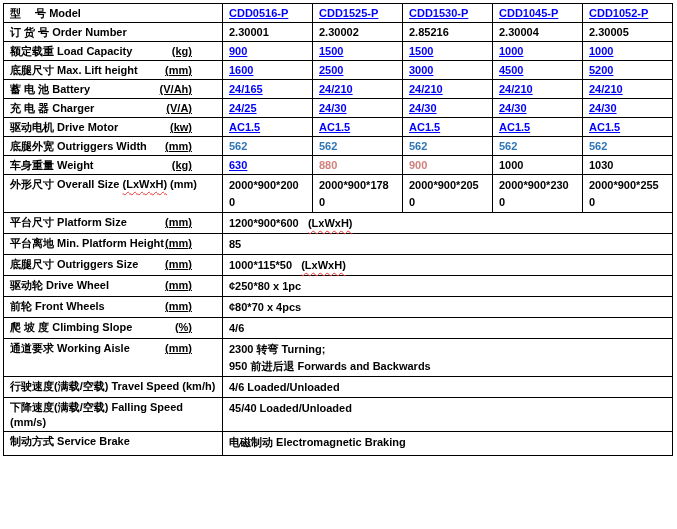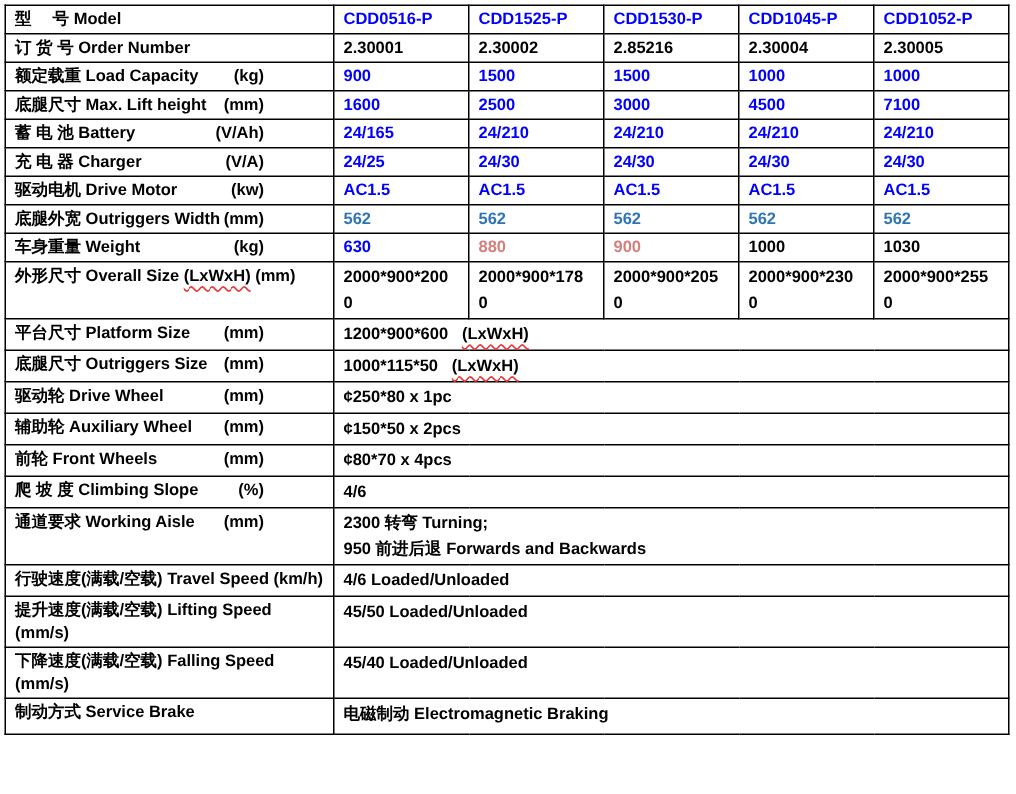--- a/index.html
+++ b/index.html
@@ -9,28 +9,28 @@
     font-weight:bold;font-size:11px;color:#000;
   }
   table.spec{border-collapse:collapse;table-layout:fixed;margin:3px 0 4px 3px;width:669px;}
   table.spec td{
     border:1px solid #000;vertical-align:top;
     padding:2px 4px 1px 6px;line-height:15px;
   }
   tr{height:19px;}
   tr[data-name="row-service-brake"]{height:24px;}
   td.lbl{position:relative;}
-  .unit-right{position:absolute;right:46px;top:2px;}
+  .unit-right{position:absolute;right:30px;top:2px;text-decoration:underline;}
   .unit-inline{margin-left:3px;}
   .wavy{
     text-decoration-line:underline;text-decoration-style:wavy;
     text-decoration-color:#e33; text-decoration-thickness:1px;
     text-underline-offset:3px;
   }
-  .c-blue{color:#0000FF;}
+  .c-blue{color:#0000FF;text-decoration:underline;}
   .c-lblue{color:#2E75B6;}
   .c-red{color:#D2807D;}
   .c-black{color:#000000;}
   .ml{line-height:17px;}
   td.wrapv .vd{max-width:71px;word-break:break-all;line-height:17px;}
   td.merged .line{white-space:pre-wrap;line-height:17px;display:block;}
 </style>
 </head>
 <body>
 
@@ -107,21 +107,21 @@
           <td class="val c-blue" data-name="value-max-lift-height-2">
             <div class="vd" data-name="value-text">2500</div>
           </td>
           <td class="val c-blue" data-name="value-max-lift-height-3">
             <div class="vd" data-name="value-text">3000</div>
           </td>
           <td class="val c-blue" data-name="value-max-lift-height-4">
             <div class="vd" data-name="value-text">4500</div>
           </td>
           <td class="val c-blue" data-name="value-max-lift-height-5">
-            <div class="vd" data-name="value-text">7100</div>
+            <div class="vd" data-name="value-text">5200</div>
           </td>
         </tr>
         <tr data-name="row-battery">
           <td class="lbl" data-name="row-label-battery"><span class="zh" data-name="label-zh-battery">蓄 电 池</span> <span class="en" data-name="label-en-battery">Battery</span><span class="unit-right" data-name="label-unit-battery">(V/Ah)</span></td>
           <td class="val c-blue" data-name="value-battery-1">
             <div class="vd" data-name="value-text">24/165</div>
           </td>
           <td class="val c-blue" data-name="value-battery-2">
             <div class="vd" data-name="value-text">24/210</div>
           </td>
@@ -224,36 +224,36 @@
           <td class="val c-black wrapv" data-name="value-overall-size-5">
             <div class="vd" data-name="value-text">2000*900*2550</div>
           </td>
         </tr>
         <tr data-name="row-platform-size">
           <td class="lbl" data-name="row-label-platform-size"><span class="zh" data-name="label-zh-platform-size">平台尺寸</span> <span class="en" data-name="label-en-platform-size">Platform Size</span><span class="unit-right" data-name="label-unit-platform-size">(mm)</span></td>
           <td class="val merged ml c-black" colspan="5" data-name="value-platform-size">
             <span class="line" data-name="merged-line"><span class="pre" data-name="merged-text-platform-size">1200*900*600   </span><span class="wavy" data-name="merged-lxwxh-platform-size">(LxWxH)</span></span>
           </td>
         </tr>
+        <tr data-name="row-min-platform-height">
+          <td class="lbl" data-name="row-label-min-platform-height"><span class="zh" data-name="label-zh-min-platform-height">平台离地</span> <span class="en" data-name="label-en-min-platform-height">Min. Platform Height</span><span class="unit-right" data-name="label-unit-min-platform-height">(mm)</span></td>
+          <td class="val merged ml c-black" colspan="5" data-name="value-min-platform-height">
+            <span class="line" data-name="merged-line"><span class="pre" data-name="merged-text-min-platform-height">85</span></span>
+          </td>
+        </tr>
         <tr data-name="row-outriggers-size">
           <td class="lbl" data-name="row-label-outriggers-size"><span class="zh" data-name="label-zh-outriggers-size">底腿尺寸</span> <span class="en" data-name="label-en-outriggers-size">Outriggers Size</span><span class="unit-right" data-name="label-unit-outriggers-size">(mm)</span></td>
           <td class="val merged ml c-black" colspan="5" data-name="value-outriggers-size">
             <span class="line" data-name="merged-line"><span class="pre" data-name="merged-text-outriggers-size">1000*115*50   </span><span class="wavy" data-name="merged-lxwxh-outriggers-size">(LxWxH)</span></span>
           </td>
         </tr>
         <tr data-name="row-drive-wheel">
           <td class="lbl" data-name="row-label-drive-wheel"><span class="zh" data-name="label-zh-drive-wheel">驱动轮</span> <span class="en" data-name="label-en-drive-wheel">Drive Wheel</span><span class="unit-right" data-name="label-unit-drive-wheel">(mm)</span></td>
           <td class="val merged ml c-black" colspan="5" data-name="value-drive-wheel">
             <span class="line" data-name="merged-line"><span class="pre" data-name="merged-text-drive-wheel">¢250*80 x 1pc</span></span>
-          </td>
-        </tr>
-        <tr data-name="row-auxiliary-wheel">
-          <td class="lbl" data-name="row-label-auxiliary-wheel"><span class="zh" data-name="label-zh-auxiliary-wheel">辅助轮</span> <span class="en" data-name="label-en-auxiliary-wheel">Auxiliary Wheel</span><span class="unit-right" data-name="label-unit-auxiliary-wheel">(mm)</span></td>
-          <td class="val merged ml c-black" colspan="5" data-name="value-auxiliary-wheel">
-            <span class="line" data-name="merged-line"><span class="pre" data-name="merged-text-auxiliary-wheel">¢150*50 x 2pcs</span></span>
           </td>
         </tr>
         <tr data-name="row-front-wheels">
           <td class="lbl" data-name="row-label-front-wheels"><span class="zh" data-name="label-zh-front-wheels">前轮</span> <span class="en" data-name="label-en-front-wheels">Front Wheels</span><span class="unit-right" data-name="label-unit-front-wheels">(mm)</span></td>
           <td class="val merged ml c-black" colspan="5" data-name="value-front-wheels">
             <span class="line" data-name="merged-line"><span class="pre" data-name="merged-text-front-wheels">¢80*70 x 4pcs</span></span>
           </td>
         </tr>
         <tr data-name="row-climbing-slope">
           <td class="lbl" data-name="row-label-climbing-slope"><span class="zh" data-name="label-zh-climbing-slope">爬 坡 度</span> <span class="en" data-name="label-en-climbing-slope">Climbing Slope</span><span class="unit-right" data-name="label-unit-climbing-slope">(%)</span></td>
@@ -267,26 +267,20 @@
             <span class="line" data-name="merged-line"><span class="pre" data-name="merged-text-working-aisle">2300 转弯 Turning;</span></span>
             <span class="line" data-name="merged-line"><span class="pre" data-name="merged-text-working-aisle">950 前进后退 Forwards and Backwards</span></span>
           </td>
         </tr>
         <tr data-name="row-travel-speed">
           <td class="lbl" data-name="row-label-travel-speed"><span class="zh" data-name="label-zh-travel-speed">行驶速度(满载/空载)</span> <span class="en" data-name="label-en-travel-speed">Travel Speed</span><span class="unit-inline" data-name="label-unit-travel-speed">(km/h)</span></td>
           <td class="val merged ml c-black" colspan="5" data-name="value-travel-speed">
             <span class="line" data-name="merged-line"><span class="pre" data-name="merged-text-travel-speed">4/6 Loaded/Unloaded</span></span>
           </td>
         </tr>
-        <tr data-name="row-lifting-speed">
-          <td class="lbl ml" data-name="row-label-lifting-speed"><span class="zh" data-name="label-zh-lifting-speed">提升速度(满载/空载)</span> <span class="en" data-name="label-en-lifting-speed">Lifting Speed</span><br><span class="unit" data-name="label-unit-lifting-speed">(mm/s)</span></td>
-          <td class="val merged ml c-black" colspan="5" data-name="value-lifting-speed">
-            <span class="line" data-name="merged-line"><span class="pre" data-name="merged-text-lifting-speed">45/50 Loaded/Unloaded</span></span>
-          </td>
-        </tr>
         <tr data-name="row-falling-speed">
           <td class="lbl ml" data-name="row-label-falling-speed"><span class="zh" data-name="label-zh-falling-speed">下降速度(满载/空载)</span> <span class="en" data-name="label-en-falling-speed">Falling Speed</span><br><span class="unit" data-name="label-unit-falling-speed">(mm/s)</span></td>
           <td class="val merged ml c-black" colspan="5" data-name="value-falling-speed">
             <span class="line" data-name="merged-line"><span class="pre" data-name="merged-text-falling-speed">45/40 Loaded/Unloaded</span></span>
           </td>
         </tr>
         <tr data-name="row-service-brake">
           <td class="lbl" data-name="row-label-service-brake"><span class="zh" data-name="label-zh-service-brake">制动方式</span> <span class="en" data-name="label-en-service-brake">Service Brake</span></td>
           <td class="val merged ml c-black" colspan="5" data-name="value-service-brake">
             <span class="line" data-name="merged-line"><span class="pre" data-name="merged-text-service-brake">电磁制动 Electromagnetic Braking</span></span>

